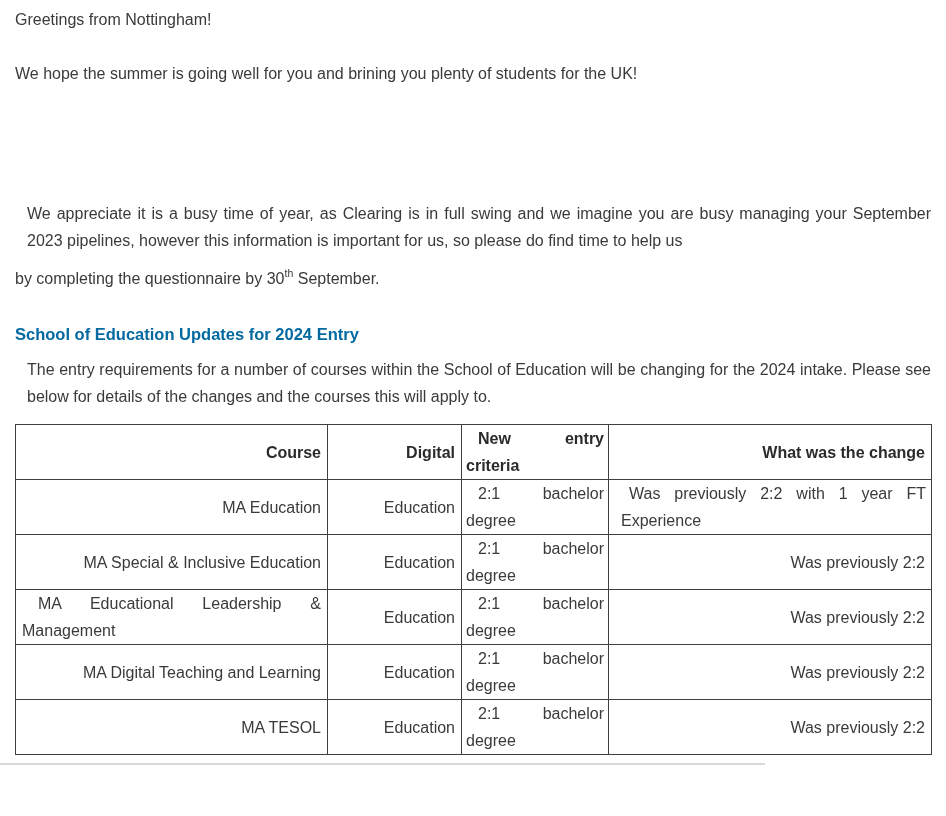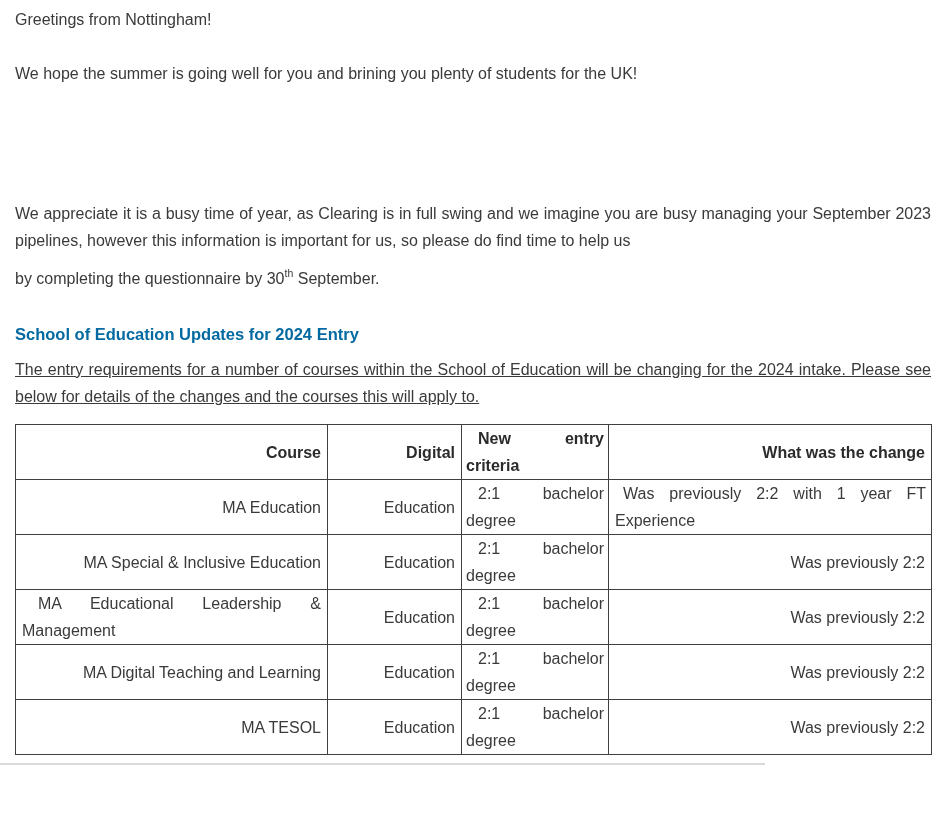--- a/index.html
+++ b/index.html
@@ -15,34 +15,34 @@
     height: 816px;
     padding: 4px 15px 0 15px;
     overflow: hidden;
     background: #ffffff;
   }
   p { margin: 0; line-height: 27px; }
   #greeting   { margin-top: 2px; }
   #intro      { margin-top: 27px; }
   #busy       { margin-top: 113px; }
   #deadline   { margin-top: 10px; line-height: 30px; }
-  .justified  { text-align: justify; }
+  .justified  { text-align: justify; margin-left: 12px; }
   sup.ordinal {
     font-size: 10.5px;
     line-height: 0;
     vertical-align: 7px;
   }
   h3#section-heading {
     margin: 27px 0 0 0;
     font-size: 16.5px;
     line-height: 27px;
     font-weight: bold;
     color: #0369a1;
   }
-  #section-paragraph { margin-top: 8px; text-decoration: underline; }
+  #section-paragraph { margin-top: 8px; }
 
   table#req-table {
     border-collapse: collapse;
     table-layout: fixed;
     width: 916px;
     margin-top: 14px;
     color: #3a3a3a;
   }
   col.c1 { width: 312px; }
   col.c2 { width: 134px; }
@@ -61,21 +61,21 @@
   }
   th { font-weight: bold; color: #2b2b2b; }
   .cell-criteria {
     text-align: justify;
     text-indent: 12px;
     padding: 0 4px;
   }
   .cell-change-wrap {
     text-align: justify;
     text-indent: 8px;
-    padding: 0 5px 0 6px;
+    padding: 0 5px 0 12px;
   }
   .cell-course-wrap {
     text-align: justify;
     text-indent: 16px;
   }
   .bottom-shadow {
     width: 765px;
     height: 2px;
     background: #d9d9d9;
     margin: 8px 0 0 -15px;

